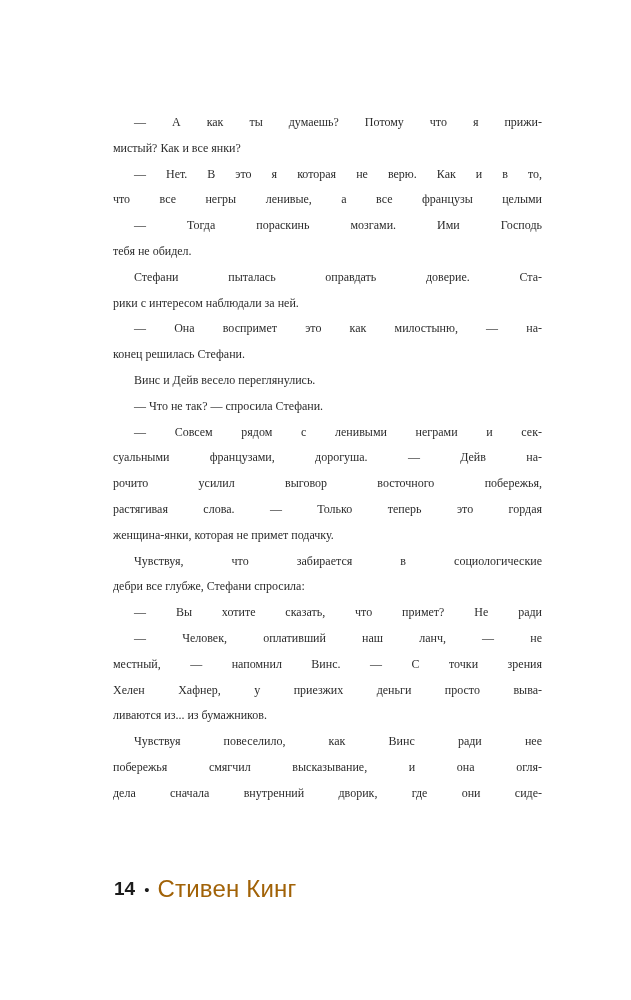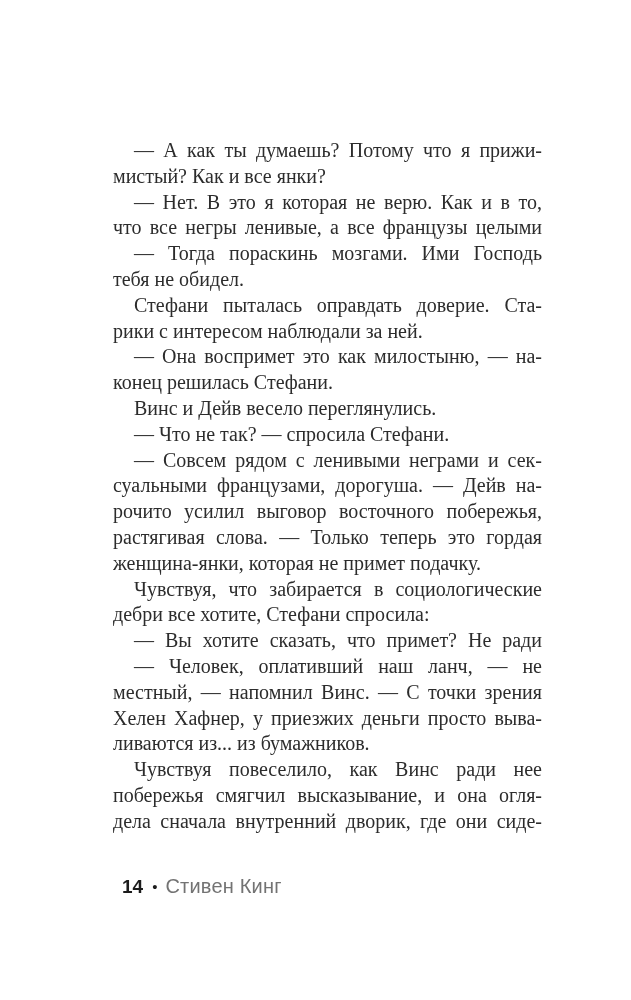--- a/index.html
+++ b/index.html
@@ -14,64 +14,63 @@
     background: #ffffff;
     font-family: "Liberation Serif", serif;
     overflow: hidden;
   }
   .text-block {
     position: absolute;
     left: 113px;
     top: 110px;
     width: 429px;
     color: #2c2c2c;
-    font-size: 20px;
+    font-size: 12px;
     line-height: 25.8px;
-    margin-top: 28px;
   }
   .paragraph {
     margin: 0;
     padding: 0;
   }
   .line {
     text-align: justify;
     text-align-last: justify;
     white-space: normal;
     height: 25.8px;
     overflow: hidden;
   }
   .line.first {
     text-indent: 21px;
   }
   .line.last {
     text-align-last: left;
   }
   .page-footer {
     position: absolute;
-    left: 122px;
+    left: 114px;
     top: 875px;
     display: flex;
     align-items: center;
     font-family: "Liberation Sans", sans-serif;
   }
   .page-number {
     font-size: 19px;
     font-weight: 700;
     color: #1c1c1c;
   }
   .footer-bullet {
     font-size: 15px;
     color: #1c1c1c;
     margin: 0 8px 0 9px;
     line-height: 19px;
   }
   .running-title {
-    font-size: 20px;
+    font-size: 24px;
     font-weight: 400;
-    color: #737373;
+    color: #a16207;
     letter-spacing: 0.2px;
   }
 </style>
 </head>
 <body>
 
 <div class="book-page">
   <div class="text-block" id="text-block">
       <div class="paragraph">
         <div class="line first">— А как ты думаешь? Потому что я прижи-</div>
@@ -101,21 +100,21 @@
       </div>
       <div class="paragraph">
         <div class="line first">— Совсем рядом с ленивыми неграми и сек-</div>
         <div class="line">суальными французами, дорогуша. — Дейв на-</div>
         <div class="line">рочито усилил выговор восточного побережья,</div>
         <div class="line">растягивая слова. — Только теперь это гордая</div>
         <div class="line last">женщина-янки, которая не примет подачку.</div>
       </div>
       <div class="paragraph">
         <div class="line first">Чувствуя, что забирается в социологические</div>
-        <div class="line last">дебри все хотите, Стефани спросила:</div>
+        <div class="line last">дебри все глубже, Стефани спросила:</div>
       </div>
       <div class="paragraph">
         <div class="line first">— Вы хотите сказать, что примет? Не ради</div>
       </div>
       <div class="paragraph">
         <div class="line first">— Человек, оплативший наш ланч, — не</div>
         <div class="line">местный, — напомнил Винс. — С точки зрения</div>
         <div class="line">Хелен Хафнер, у приезжих деньги просто выва-</div>
         <div class="line last">ливаются из... из бумажников.</div>
       </div>

